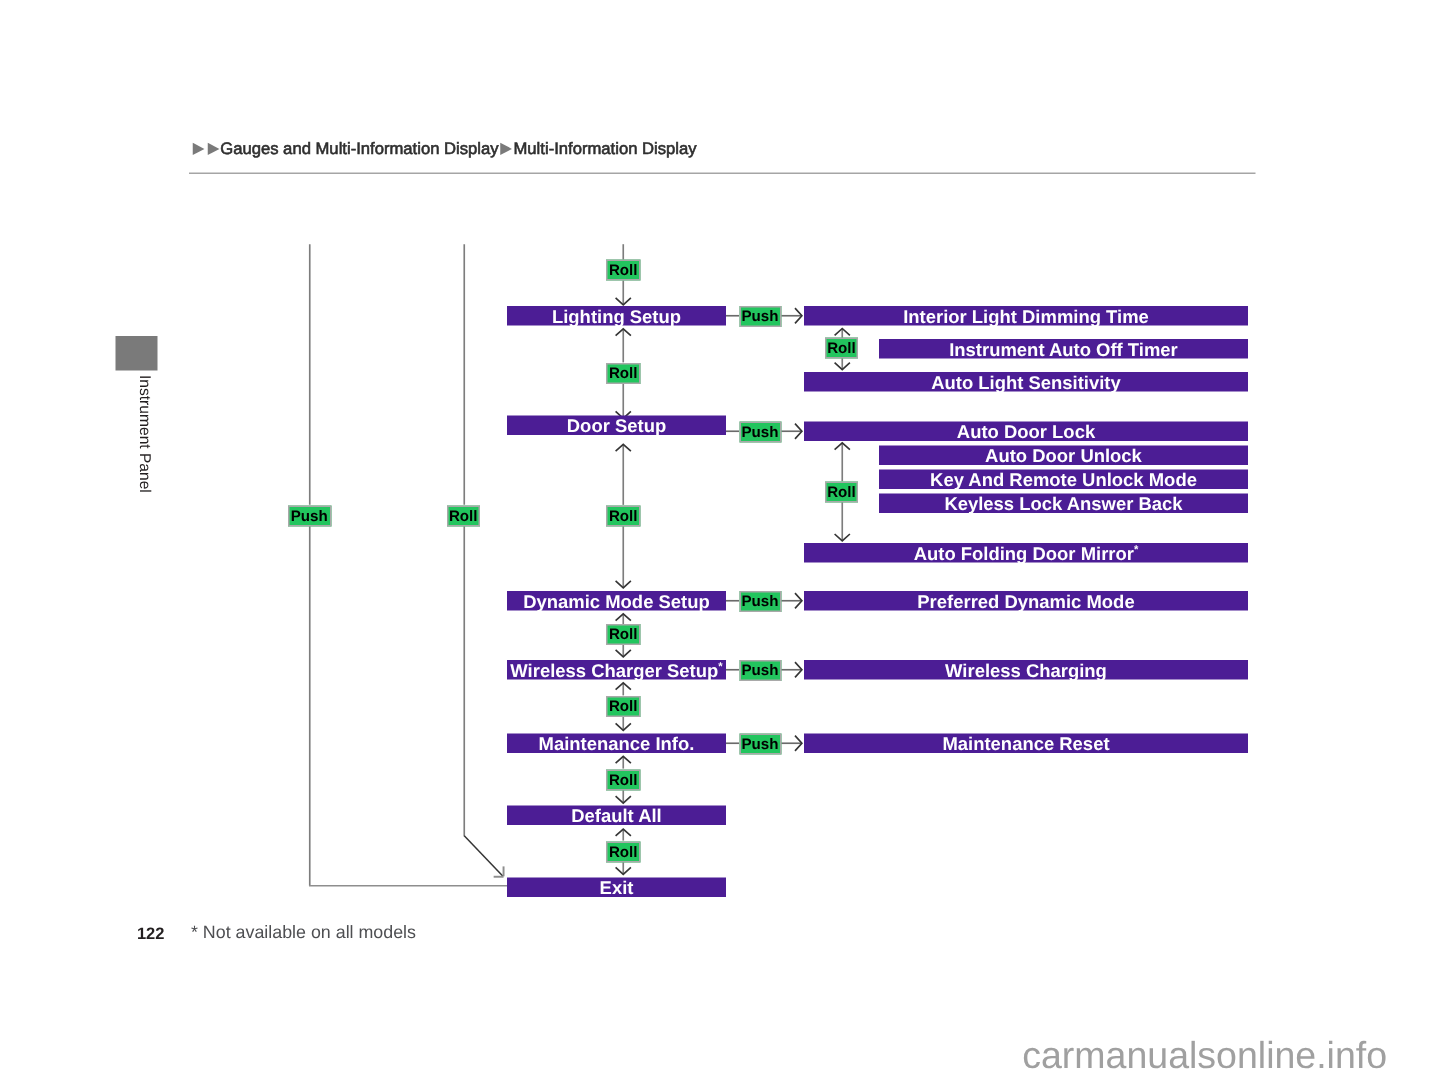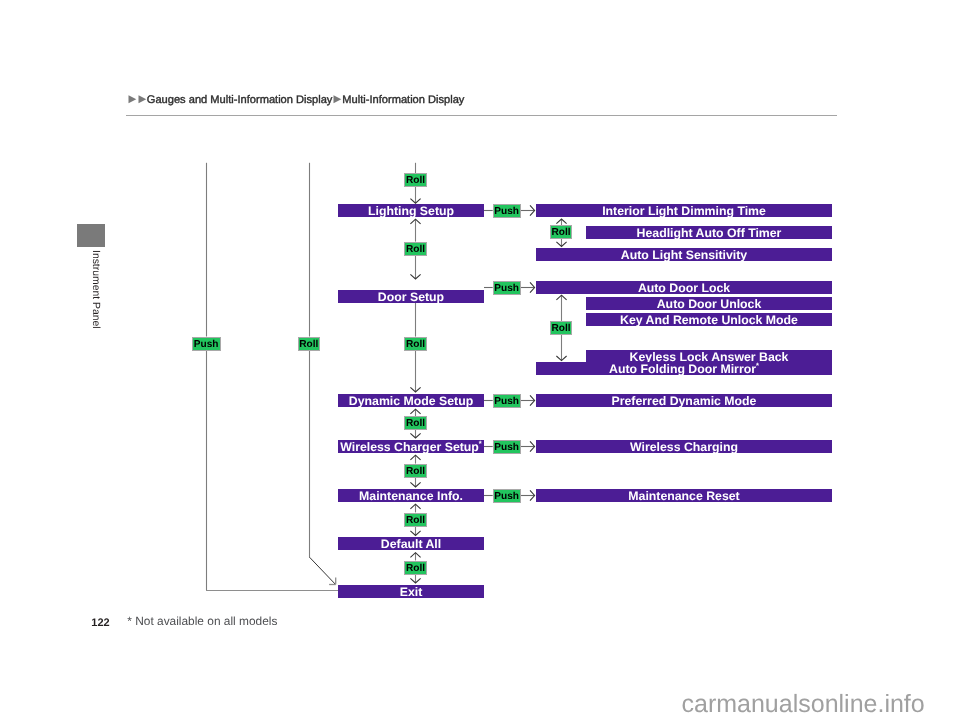--- a/index.html
+++ b/index.html
@@ -113,33 +113,33 @@
 <path d="M 556.4 223.6 L 561.5 219.0 L 566.6 223.6" fill="none" stroke="#353535" stroke-width="1.1"></path>
 <path d="M 556.4 241.8 L 561.5 246.4 L 566.6 241.8" fill="none" stroke="#353535" stroke-width="1.1"></path>
 <line x1="561.5" y1="295.2" x2="561.5" y2="320.9" stroke="#7d7d7d" stroke-width="1.1"></line>
 <line x1="561.5" y1="334.2" x2="561.5" y2="360.6" stroke="#7d7d7d" stroke-width="1.1"></line>
 <path d="M 556.4 299.8 L 561.5 295.2 L 566.6 299.8" fill="none" stroke="#353535" stroke-width="1.1"></path>
 <path d="M 556.4 356.0 L 561.5 360.6 L 566.6 356.0" fill="none" stroke="#353535" stroke-width="1.1"></path>
 </g>
 </svg>
 
   <div class="bar" style="left:338px;top:203.5px;width:146px;height:13.1px;"><span>Lighting Setup</span></div>
-  <div class="bar" style="left:338px;top:290px;width:146px;height:13.1px;"><span>Door Setup</span></div>
+  <div class="bar" style="left:338px;top:277px;width:146px;height:13.1px;"><span>Door Setup</span></div>
   <div class="bar" style="left:338px;top:393.5px;width:146px;height:13.1px;"><span>Dynamic Mode Setup</span></div>
   <div class="bar" style="left:338px;top:439.5px;width:146px;height:13.1px;"><span>Wireless Charger Setup</span><sup>*</sup></div>
   <div class="bar" style="left:338px;top:488.5px;width:146px;height:13.1px;"><span>Maintenance Info.</span></div>
   <div class="bar" style="left:338px;top:537.0px;width:146px;height:13.1px;"><span>Default All</span></div>
   <div class="bar" style="left:338px;top:584.5px;width:146px;height:13.1px;"><span>Exit</span></div>
   <div class="bar" style="left:536px;top:203.5px;width:296px;height:13.1px;"><span>Interior Light Dimming Time</span></div>
-  <div class="bar" style="left:586px;top:225.5px;width:246px;height:13.1px;"><span>Headlight Auto Off Timer</span></div>
+  <div class="bar" style="left:586px;top:225.5px;width:246px;height:13.1px;"><span>Instrument Auto Off Timer</span></div>
   <div class="bar" style="left:536px;top:247.5px;width:296px;height:13.1px;"><span>Auto Light Sensitivity</span></div>
   <div class="bar" style="left:536px;top:280.5px;width:296px;height:13.1px;"><span>Auto Door Lock</span></div>
   <div class="bar" style="left:586px;top:296.8px;width:246px;height:13.1px;"><span>Auto Door Unlock</span></div>
   <div class="bar" style="left:586px;top:313.1px;width:246px;height:13.1px;"><span>Key And Remote Unlock Mode</span></div>
-  <div class="bar" style="left:586px;top:329.4px;width:246px;height:13.1px;margin-top:21px;"><span>Keyless Lock Answer Back</span></div>
+  <div class="bar" style="left:586px;top:329.4px;width:246px;height:13.1px;"><span>Keyless Lock Answer Back</span></div>
   <div class="bar" style="left:536px;top:362.0px;width:296px;height:13.1px;"><span>Auto Folding Door Mirror</span><sup>*</sup></div>
   <div class="bar" style="left:536px;top:393.5px;width:296px;height:13.1px;"><span>Preferred Dynamic Mode</span></div>
   <div class="bar" style="left:536px;top:439.5px;width:296px;height:13.1px;"><span>Wireless Charging</span></div>
   <div class="bar" style="left:536px;top:488.5px;width:296px;height:13.1px;"><span>Maintenance Reset</span></div>
 
   <div class="key" style="left:404.2px;top:173.2px;width:22.6px;">Roll</div>
   <div class="key" style="left:404.2px;top:241.7px;width:22.6px;">Roll</div>
   <div class="key" style="left:404.2px;top:336.7px;width:22.6px;">Roll</div>
   <div class="key" style="left:404.2px;top:416.2px;width:22.6px;">Roll</div>
   <div class="key" style="left:404.2px;top:463.7px;width:22.6px;">Roll</div>

